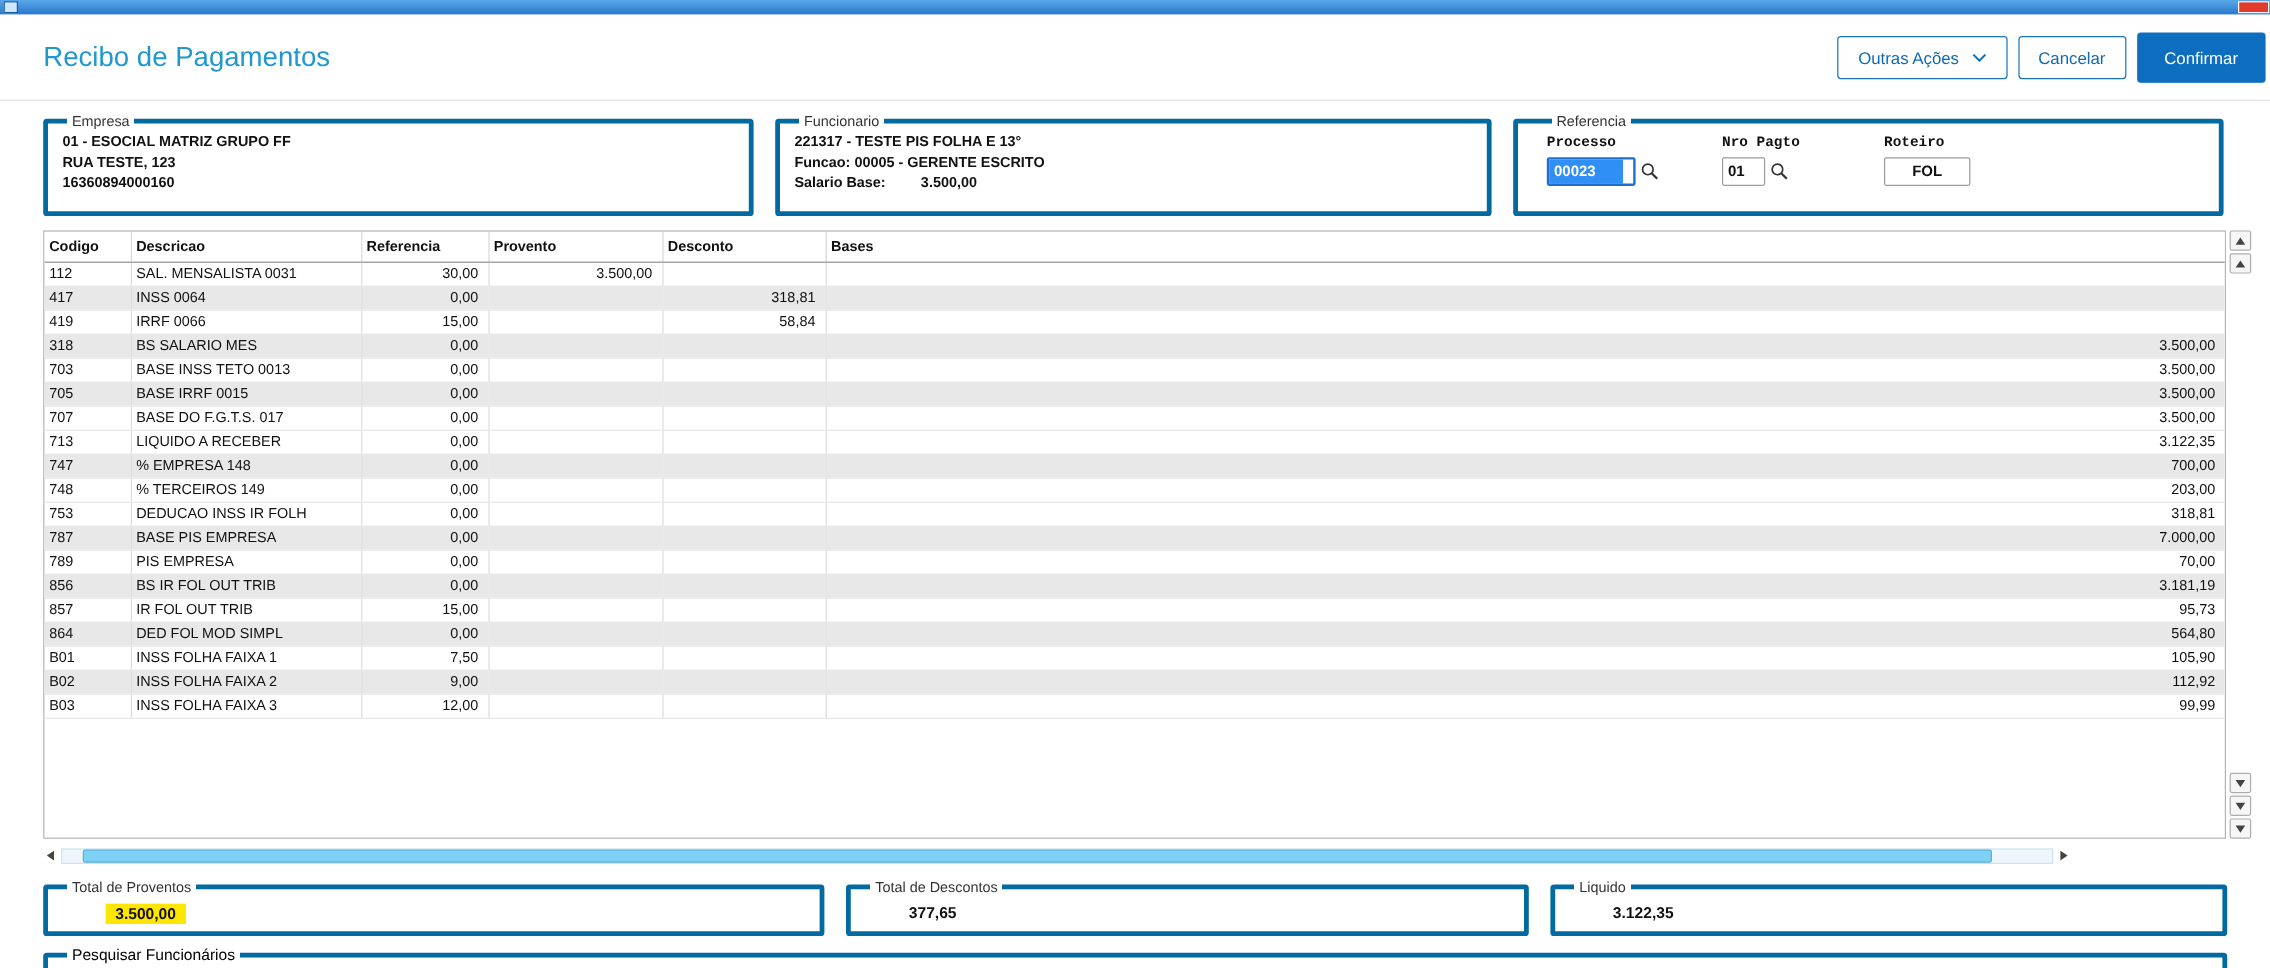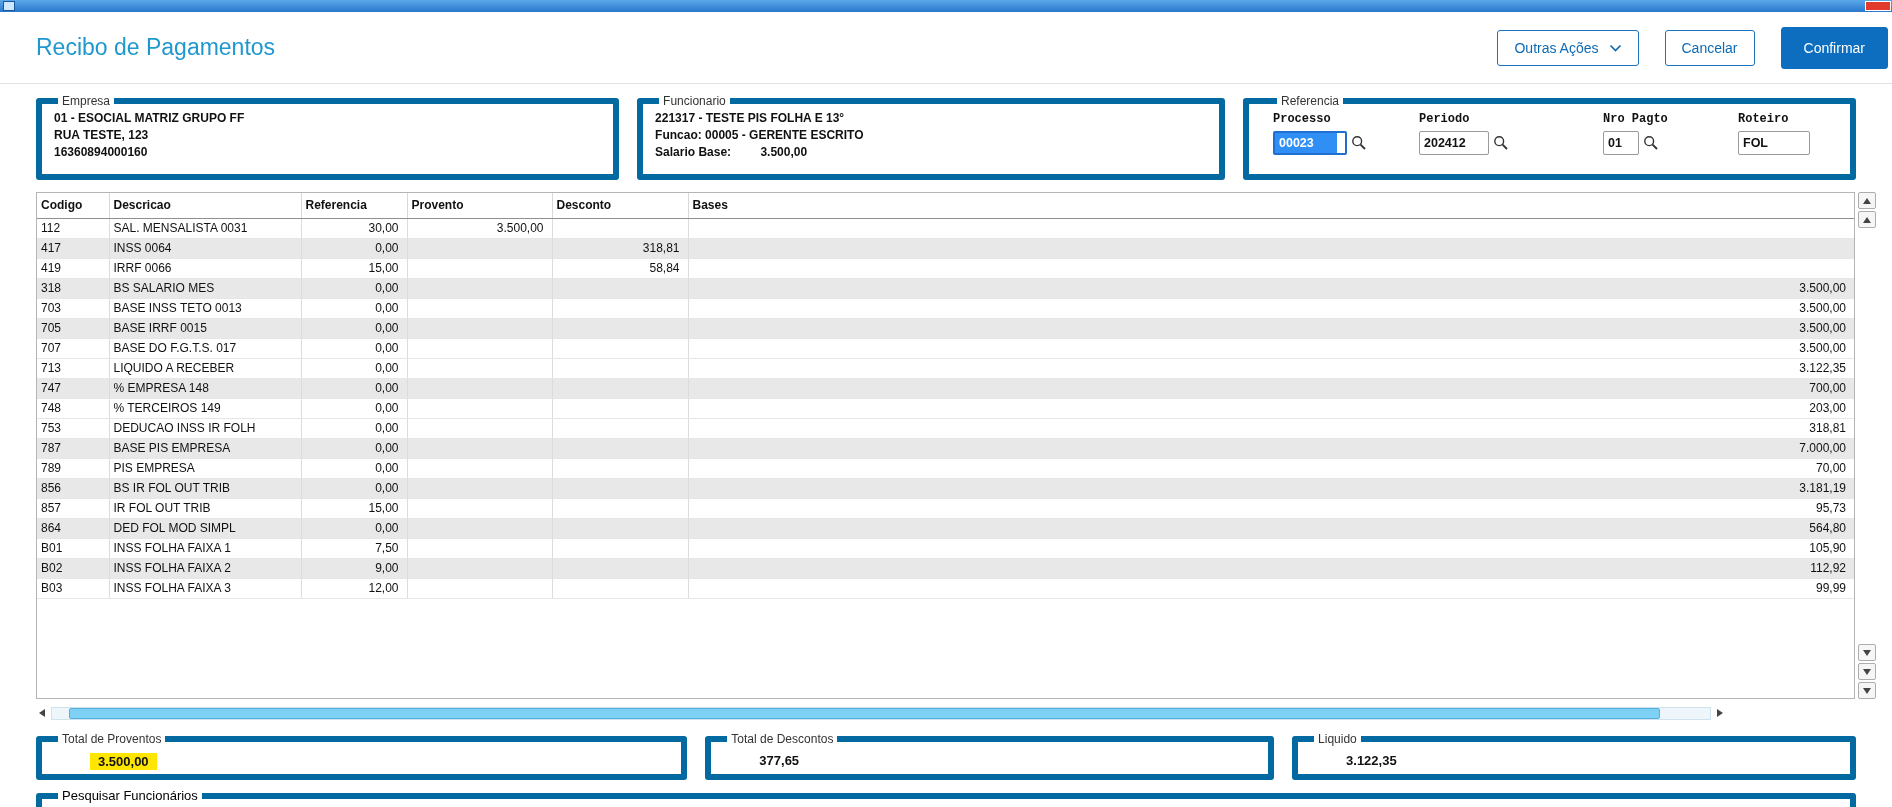--- a/index.html
+++ b/index.html
@@ -11,30 +11,30 @@
                 background:linear-gradient(#5aa7e8,#2a78cc); }
   .win-icon  { position:absolute; left:3px; top:1px; width:12px; height:10px;
                background:#cfe6ff; border:1px solid #17589e; }
   .win-close { position:absolute; right:1px; top:1px; width:26px; height:10px;
                background:#e23b2e; border:1px solid #fff; }
 
   
   .header { display:flex; align-items:center; justify-content:space-between;
             height:72px; padding:0 4px 0 36px; border-bottom:1px solid #e2e2e2; }
   .title  { color:#1f97cf; font-size:23px; font-weight:normal; }
-  .header-buttons { display:flex; align-items:center; gap:26px; }
+  .header-buttons { display:flex; align-items:center; gap:9px; }
   .btn { font-family:inherit; font-size:14px; border-radius:3px; cursor:pointer; }
   .btn.outline { background:#fff; color:#0f6ab4; border:1px solid #1a72bb;
                  padding:9px 16px; display:inline-flex; align-items:center; gap:10px; }
   .btn.primary { background:#0d6ebf; color:#fff; border:1px solid #0d6ebf;
                  padding:12px 22px; }
 
   
   .panels-row { display:flex; gap:18px; margin:10px 36px 0 36px; }
-  fieldset { border:6px solid #0369a1; border-radius:3px; }
+  fieldset { border:4px solid #0369a1; border-radius:3px; }
   legend { font-size:12px; color:#333; padding:0 4px; margin-left:4px; }
   .panel { height:86px; padding:2px 12px 4px 12px; }
   .panel.empresa { width:592px; }
   .panel.funcionario { width:597px; }
   .panel.referencia { width:592px; padding-left:24px; }
   .bline { font-size:12px; font-weight:bold; line-height:17px; white-space:nowrap; }
   .salario-val { margin-left:26px; }
 
   .ref-fields { display:flex; margin-top:2px; }
   .ref-field { display:flex; flex-direction:column; }
@@ -43,21 +43,21 @@
   .ref-field.f2 { width:135px; }
   .ref-field.f3 { width:100px; }
   .ref-label { font-size:12px; font-weight:bold; margin-bottom:5px;font-family:Liberation Mono, monospace; }
   .input-row { display:flex; align-items:center; gap:4px; }
   .ref-input { height:24px; border:1px solid #9a9a9a; border-radius:2px;
                font-family:inherit; font-size:12.5px; font-weight:bold;
                padding:0 4px; color:#111; background:#fff; }
   .ref-input.w-processo { width:74px; }
   .ref-input.w-periodo  { width:70px; }
   .ref-input.w-nropagto { width:36px; }
-  .ref-input.w-roteiro  { width:72px; }
+  .ref-input.w-roteiro  { width:72px;text-align:center; }
   .ref-input.focused { border:2px solid #1e6fd0;
                        background:linear-gradient(to right,#2f8ff5 88%,#fff 88%);
                        color:#fff; }
   .mag { display:inline-flex; cursor:pointer; }
 
   
   .grid-wrap { display:flex; margin:12px 16px 0 36px; }
   .grid { flex:1; height:507px; border:1px solid #b5b5b5; background:#fff; overflow:hidden; }
   table.grid-table { border-collapse:collapse; table-layout:fixed; width:100%; font-size:12px; }
   .grid-table th { font-weight:bold; text-align:left; height:25px; padding:0 8px 0 4px;
@@ -154,32 +154,20 @@
           <input class="ref-input w-processo focused" value="00023" style="">
           <span class="mag">
             <svg width="16" height="16" viewBox="0 0 16 16">
                 <circle cx="6.2" cy="6.2" r="4.4" fill="none" stroke="#333" stroke-width="1.4"></circle>
                 <line x1="9.6" y1="9.6" x2="14" y2="14" stroke="#333" stroke-width="1.9"></line>
               </svg>
           </span>
         </div>
       </div>
 
-      <div class="ref-field f1">
-        <div class="ref-label">Periodo</div>
-        <div class="input-row">
-          <input class="ref-input w-periodo" value="202412" style="">
-          <span class="mag">
-            <svg width="16" height="16" viewBox="0 0 16 16">
-                <circle cx="6.2" cy="6.2" r="4.4" fill="none" stroke="#333" stroke-width="1.4"></circle>
-                <line x1="9.6" y1="9.6" x2="14" y2="14" stroke="#333" stroke-width="1.9"></line>
-              </svg>
-          </span>
-        </div>
-      </div>
 
       <div class="ref-field f2">
         <div class="ref-label">Nro Pagto</div>
         <div class="input-row">
           <input class="ref-input w-nropagto" value="01" style="">
           <span class="mag">
             <svg width="16" height="16" viewBox="0 0 16 16">
                 <circle cx="6.2" cy="6.2" r="4.4" fill="none" stroke="#333" stroke-width="1.4"></circle>
                 <line x1="9.6" y1="9.6" x2="14" y2="14" stroke="#333" stroke-width="1.9"></line>
               </svg>

